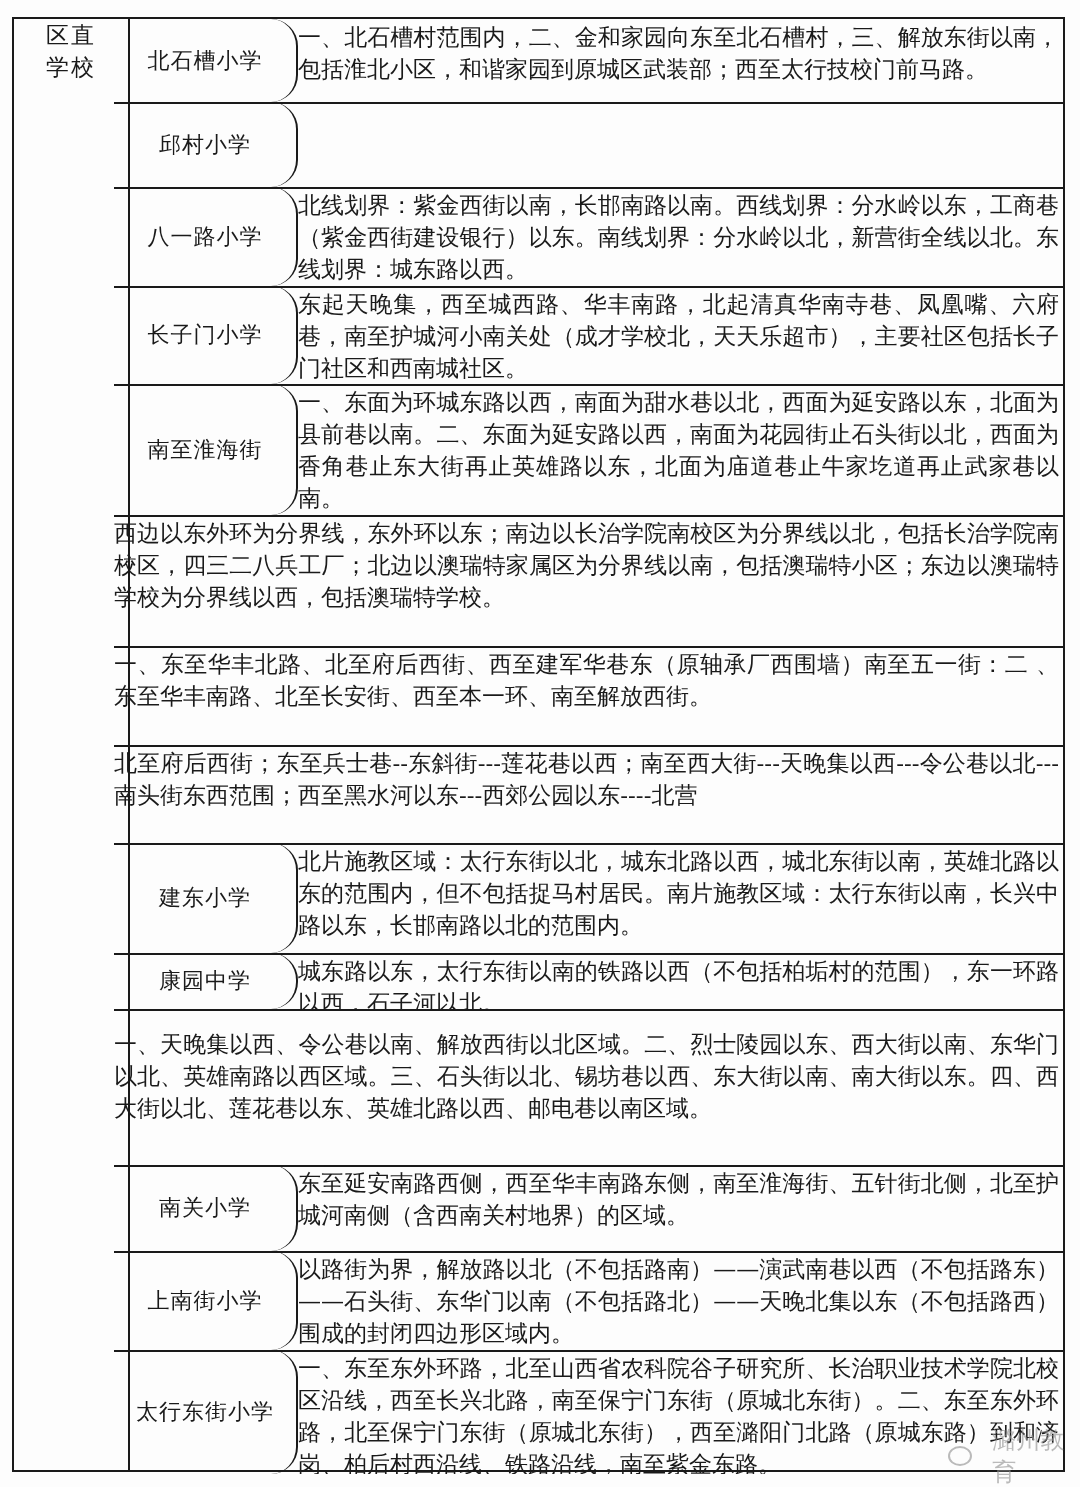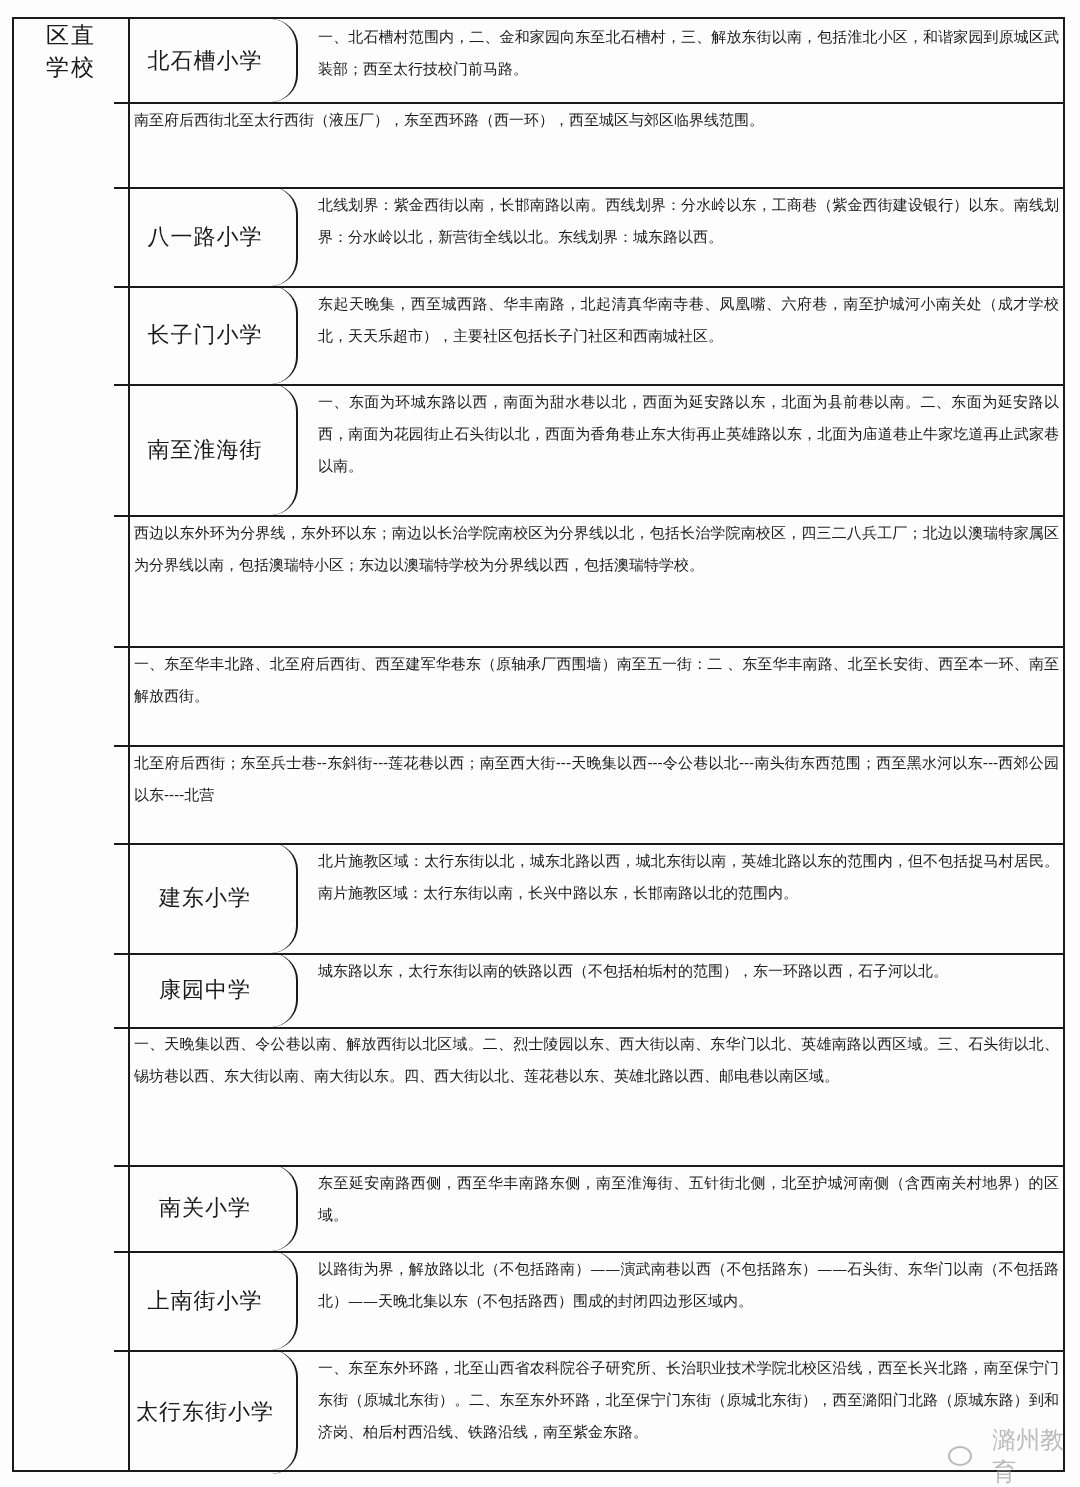--- a/index.html
+++ b/index.html
@@ -10,40 +10,40 @@
   .district { position:absolute; left:0; top:0; width:116px; height:100%;
               border-right:2px solid #1a1a1a; box-sizing:border-box;
               display:flex; align-items:flex-start; justify-content:center; }
   .district span { font-size:23px; line-height:32px; width:50px; text-align:center; letter-spacing:2px; }
   .rows { position:absolute; left:100px; top:0; right:0; bottom:0; }
   .row { position:absolute; left:0; right:0; border-bottom:2px solid #1a1a1a; box-sizing:border-box; display:flex; }
   .row:last-child { border-bottom:none; }
   .school { width:184px; border-right:2px solid #1a1a1a; box-sizing:border-box;
             display:flex; align-items:center; justify-content:center;
             font-size:22px; letter-spacing:1px;border-radius:27px; }
-  .desc { flex:1; padding:2px 4px 0 20px; font-size:15px; line-height:32px;
+  .desc { flex:1; padding:2px 4px 0 0; font-size:23px; line-height:32px;
           text-align:justify; box-sizing:border-box; overflow:hidden; word-break:break-all; }
   .watermark { position:absolute; left:948px; top:1424px; font-size:24px; color:rgba(150,150,150,0.65);
                font-family:"DejaVu Sans","Liberation Sans",sans-serif; display:flex; align-items:center; gap:20px; }
   .wm-icon { width:26px; height:20px; border:2px solid rgba(150,150,150,0.65); border-radius:50%; box-sizing:border-box; }
 </style>
 </head>
 <body>
 
 <div class="table">
   <div class="district">
     <span>区直学校</span>
   </div>
   <div class="rows" id="rows">
       <div class="row" style="top: 0px; height: 85px;">
         <div class="school">北石槽小学</div>
         <div class="desc">一、北石槽村范围内，二、金和家园向东至北石槽村，三、解放东街以南，包括淮北小区，和谐家园到原城区武装部；西至太行技校门前马路。</div>
       </div>
       <div class="row" style="top: 83px; height: 87px;">
-        <div class="desc">南至府后西街北至太行西街（液压厂），东至西环路（西一环），西至城区与郊区临界线范围。</div>
+        <div class="school">邱村小学</div>
       </div>
       <div class="row" style="top: 168px; height: 101px;">
         <div class="school">八一路小学</div>
         <div class="desc">北线划界：紫金西街以南，长邯南路以南。西线划界：分水岭以东，工商巷（紫金西街建设银行）以东。南线划界：分水岭以北，新营街全线以北。东线划界：城东路以西。</div>
       </div>
       <div class="row" style="top: 267px; height: 100px;">
         <div class="school">长子门小学</div>
         <div class="desc">东起天晚集，西至城西路、华丰南路，北起清真华南寺巷、凤凰嘴、六府巷，南至护城河小南关处（成才学校北，天天乐超市），主要社区包括长子门社区和西南城社区。</div>
       </div>
       <div class="row" style="top: 365px; height: 133px;">
@@ -56,21 +56,21 @@
       <div class="row" style="top: 627px; height: 101px;">
         <div class="desc">一、东至华丰北路、北至府后西街、西至建军华巷东（原轴承厂西围墙）南至五一街：二 、东至华丰南路、北至长安街、西至本一环、南至解放西街。</div>
       </div>
       <div class="row" style="top: 726px; height: 100px;">
         <div class="desc">北至府后西街；东至兵士巷--东斜街---莲花巷以西；南至西大街---天晚集以西---令公巷以北---南头街东西范围；西至黑水河以东---西郊公园以东----北营</div>
       </div>
       <div class="row" style="top: 824px; height: 112px;">
         <div class="school">建东小学</div>
         <div class="desc">北片施教区域：太行东街以北，城东北路以西，城北东街以南，英雄北路以东的范围内，但不包括捉马村居民。南片施教区域：太行东街以南，长兴中路以东，长邯南路以北的范围内。</div>
       </div>
-      <div class="row" style="top: 934px; height: 76px;">
+      <div class="row" style="top: 934px; height: 58px;">
         <div class="school">康园中学</div>
         <div class="desc">城东路以东，太行东街以南的铁路以西（不包括柏垢村的范围），东一环路以西，石子河以北。</div>
       </div>
       <div class="row" style="top: 1007px; height: 141px;">
         <div class="desc">一、天晚集以西、令公巷以南、解放西街以北区域。二、烈士陵园以东、西大街以南、东华门以北、英雄南路以西区域。三、石头街以北、锡坊巷以西、东大街以南、南大街以东。四、西大街以北、莲花巷以东、英雄北路以西、邮电巷以南区域。</div>
       </div>
       <div class="row" style="top: 1146px; height: 88px;">
         <div class="school">南关小学</div>
         <div class="desc">东至延安南路西侧，西至华丰南路东侧，南至淮海街、五针街北侧，北至护城河南侧（含西南关村地界）的区域。</div>
       </div>

